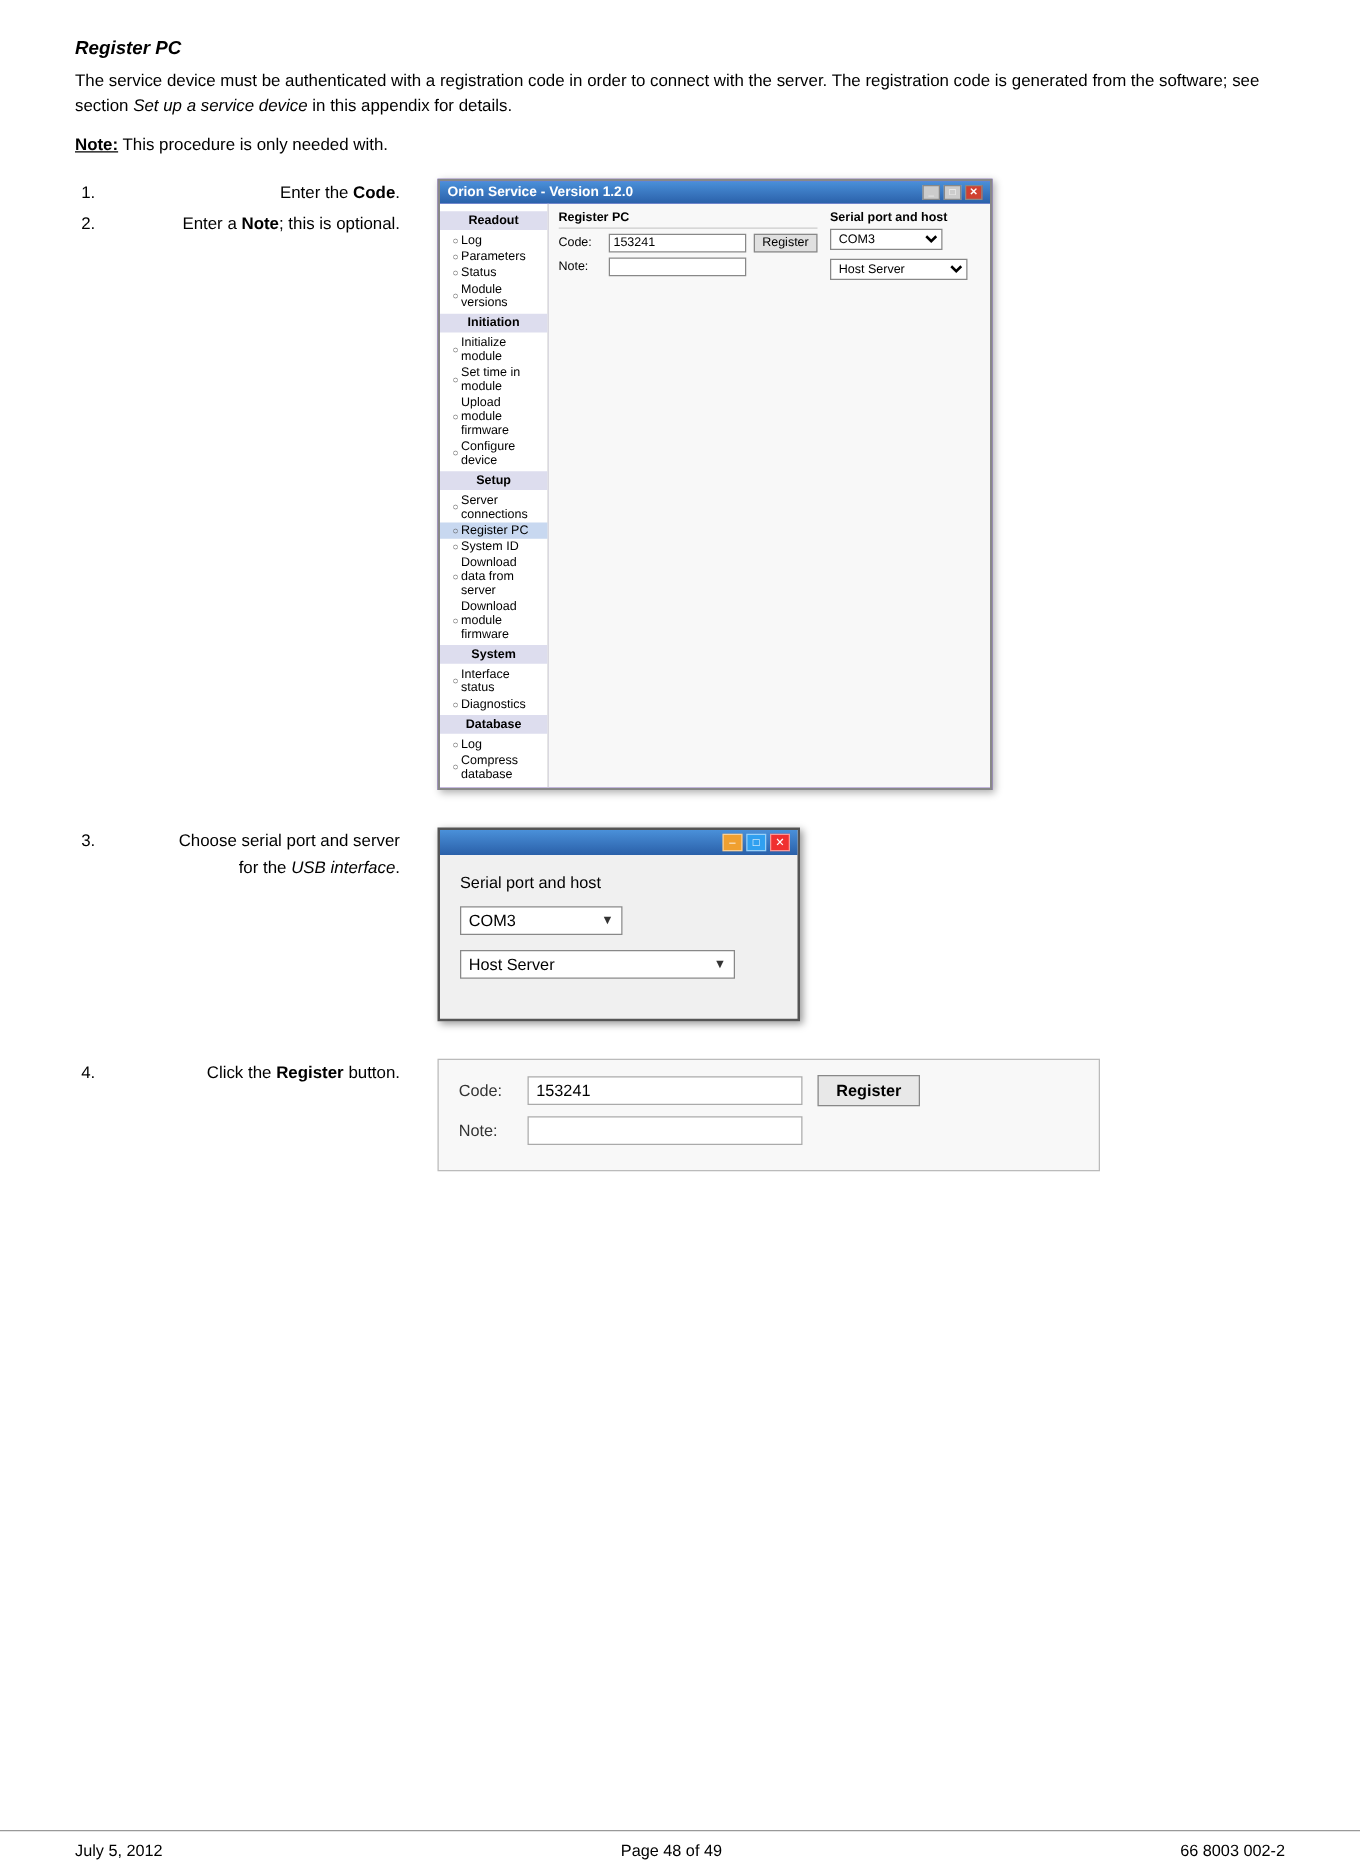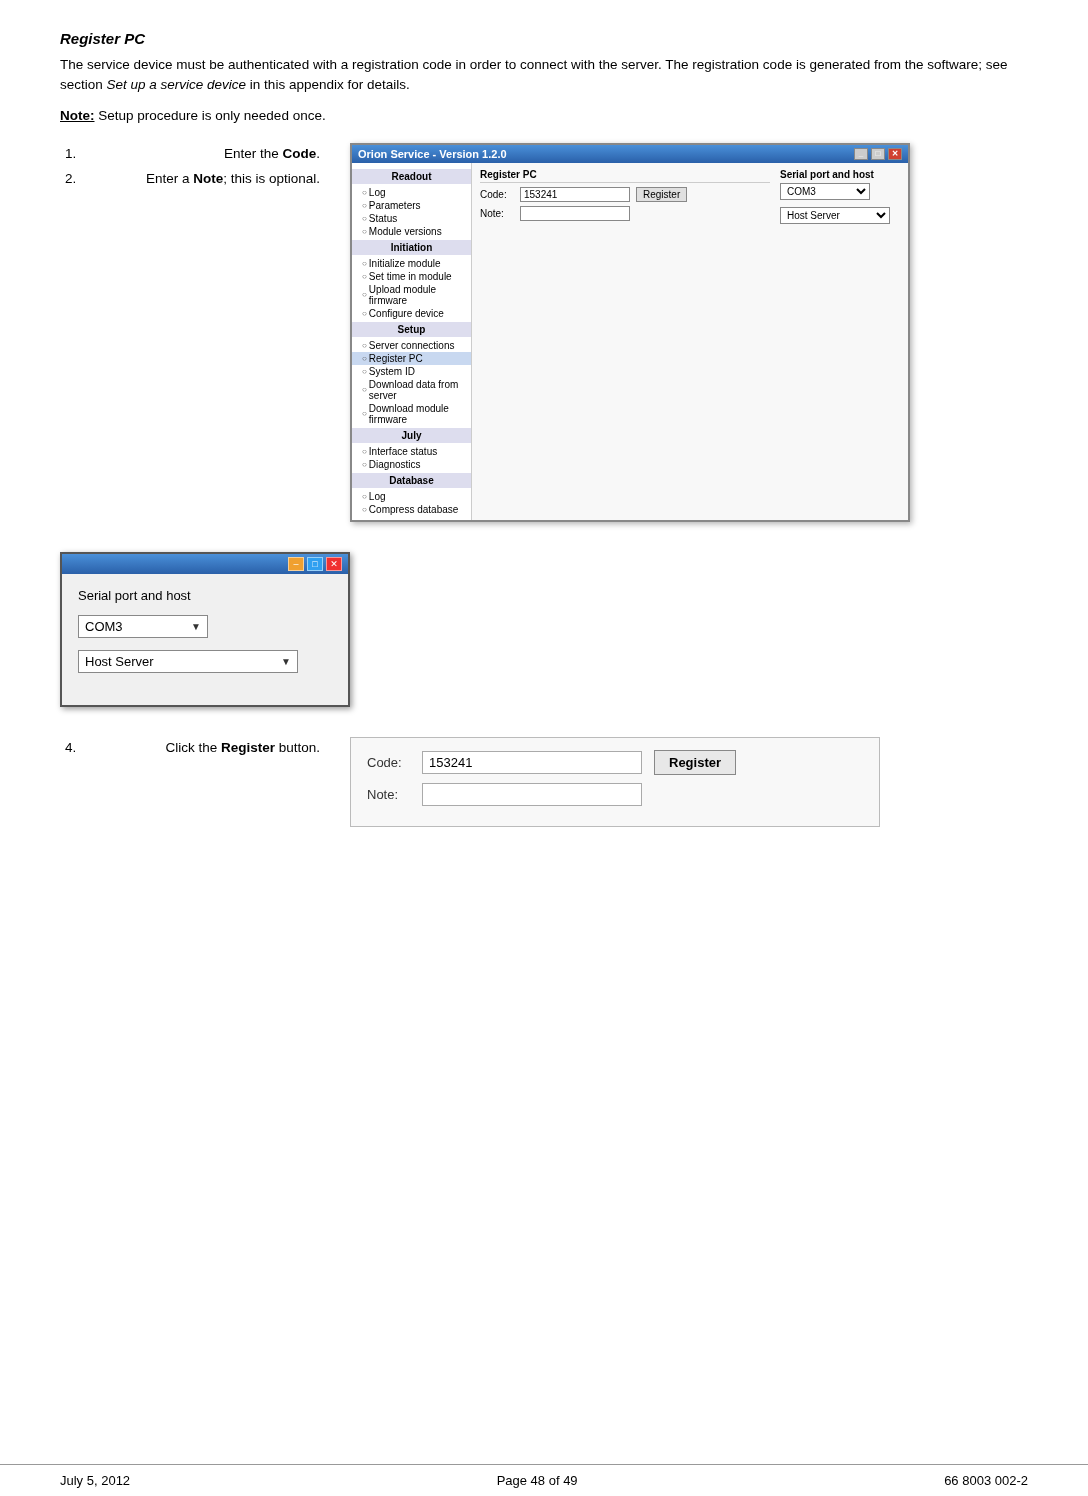--- a/index.html
+++ b/index.html
@@ -61,21 +61,21 @@
     }
 
     .step-image {
       flex: 1;
     }
 
     
     .app-window {
       border: 2px solid #888;
       background: #8b5cf6;
-      width: 560px;
+      width: 444px;
       font-size: 11px;
       box-shadow: 2px 2px 6px rgba(0,0,0,0.3);
     }
 
     .app-titlebar {
       background: linear-gradient(to bottom, #4a90d9, #2a60a9);
       color: white;
       padding: 3px 6px;
       display: flex;
       justify-content: space-between;
@@ -353,21 +353,21 @@
 </head>
 <body>
 
 <div class="page-title">Register PC</div>
 
 <div class="intro-text">
   <span>The service device must be authenticated with a registration code in order to connect with the server. The registration code is generated from the software; see section </span><span style="font-style:italic;text-align:right;">Set up a service device</span><span> in this appendix for details.</span>
 </div>
 
 <div class="note-line">
-  <span class="note-label">Note:</span><span>  Setup procedure is only needed once.</span>
+  <span class="note-label">Note:</span><span>  This procedure is only needed with.</span>
 </div>
 
 <div class="step-section">
   <div class="step-text">
     <ol>
       <li>Enter the <strong>Code</strong>.</li>
       <li>Enter a <strong>Note</strong>; this is optional.</li>
     </ol>
   </div>
   <div class="step-image">
@@ -394,21 +394,21 @@
           <div class="sidebar-item"><span class="sidebar-bullet">○</span> Initialize module</div>
           <div class="sidebar-item"><span class="sidebar-bullet">○</span> Set time in module</div>
           <div class="sidebar-item"><span class="sidebar-bullet">○</span> Upload module firmware</div>
           <div class="sidebar-item"><span class="sidebar-bullet">○</span> Configure device</div>
           <div class="sidebar-section-header">Setup</div>
           <div class="sidebar-item"><span class="sidebar-bullet">○</span> Server connections</div>
           <div class="sidebar-item selected"><span class="sidebar-bullet">○</span> Register PC</div>
           <div class="sidebar-item"><span class="sidebar-bullet">○</span> System ID</div>
           <div class="sidebar-item"><span class="sidebar-bullet">○</span> Download data from server</div>
           <div class="sidebar-item"><span class="sidebar-bullet">○</span> Download module firmware</div>
-          <div class="sidebar-section-header">July</div>
+          <div class="sidebar-section-header">System</div>
           <div class="sidebar-item"><span class="sidebar-bullet">○</span> Interface status</div>
           <div class="sidebar-item"><span class="sidebar-bullet">○</span> Diagnostics</div>
           <div class="sidebar-section-header">Database</div>
           <div class="sidebar-item"><span class="sidebar-bullet">○</span> Log</div>
           <div class="sidebar-item"><span class="sidebar-bullet">○</span> Compress database</div>
         </div>
 
         <div class="main-content">
           <div class="register-pc-panel">
             <div class="register-pc-left">
@@ -437,20 +437,28 @@
               </div>
             </div>
           </div>
         </div>
       </div>
     </div>
   </div>
 </div>
 
 <div class="step-section" style="margin-top:10px;">
+  <div class="step-text">
+    <ol start="3">
+      <li>
+        <span>Choose serial port and server</span><br>
+        <span>for the </span><em>USB interface</em><span>.</span>
+      </li>
+    </ol>
+  </div>
   <div class="step-image">
     <div class="dialog-window">
 
       <div class="dialog-titlebar">
         <span></span>
         <div class="dialog-titlebar-controls">
           <div class="dialog-ctrl-btn minimize">–</div>
           <div class="dialog-ctrl-btn restore">□</div>
           <div class="dialog-ctrl-btn close">✕</div>
         </div>

